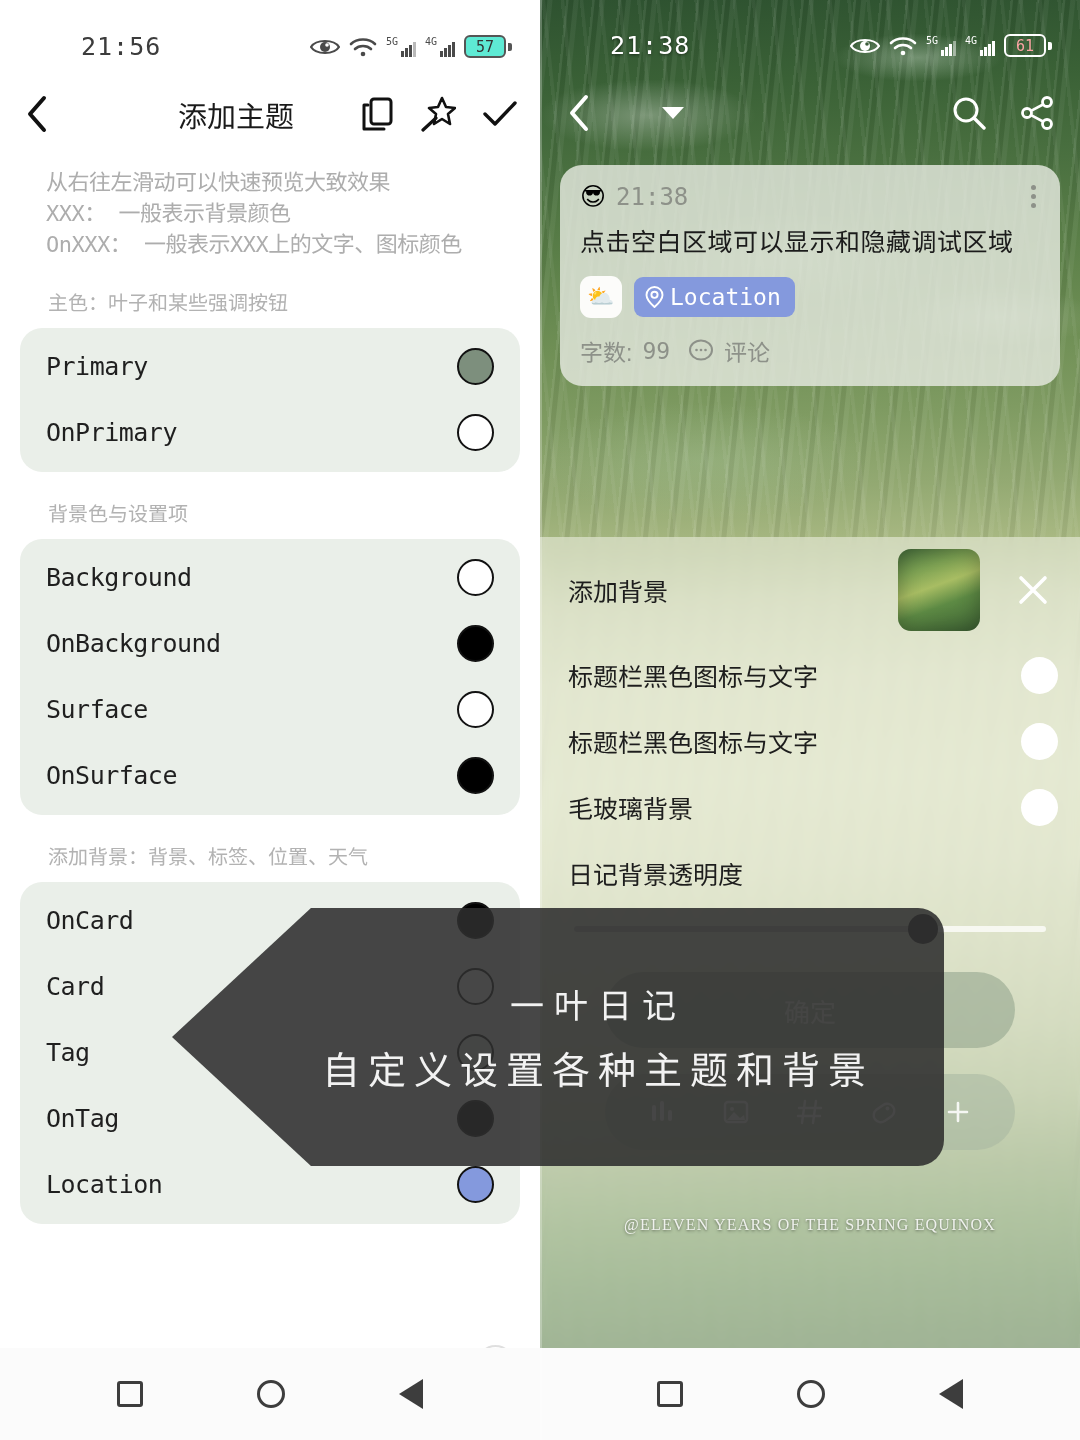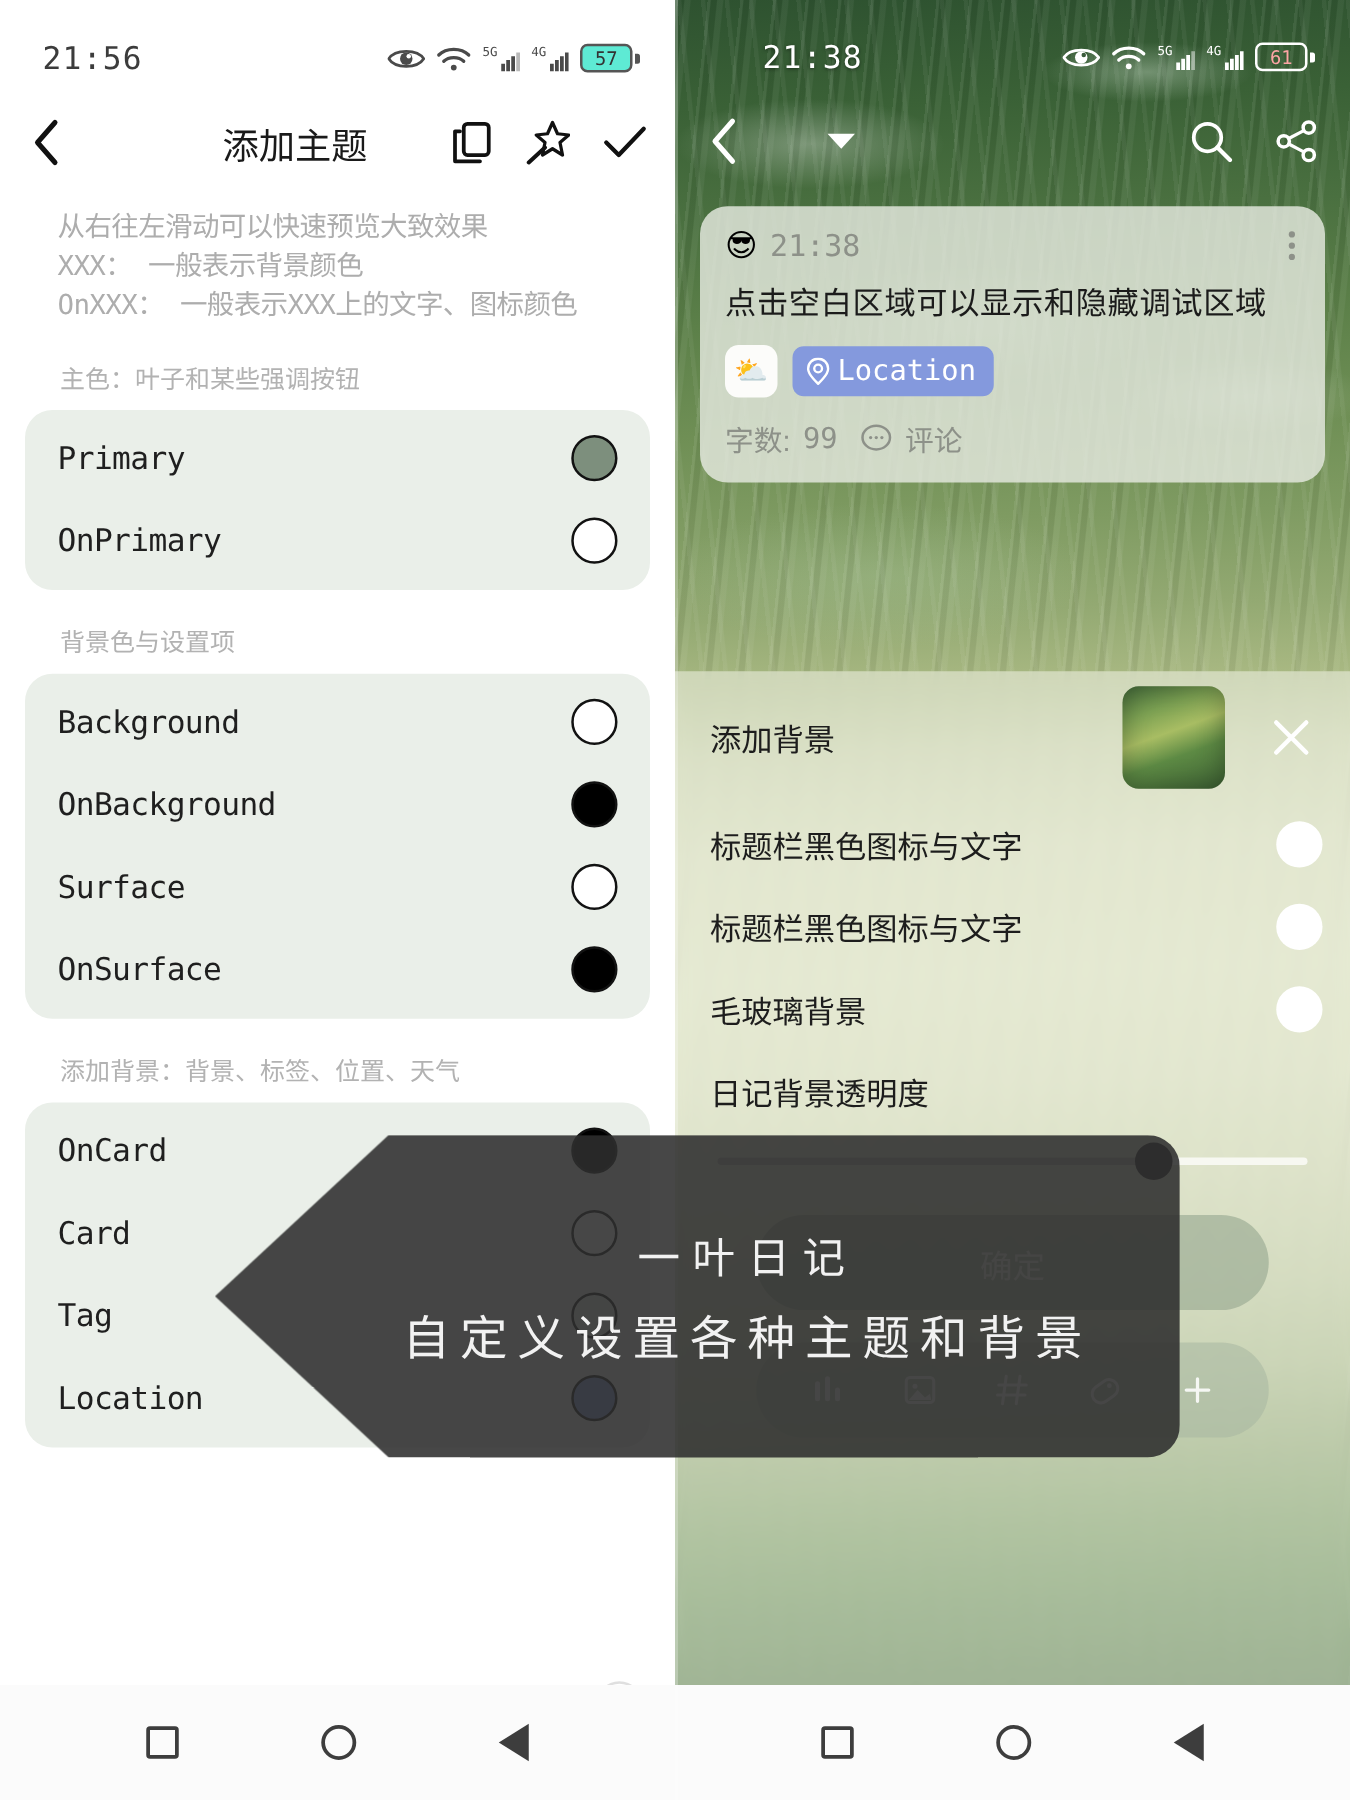--- a/index.html
+++ b/index.html
@@ -33,21 +33,21 @@
     display: flex;
     align-items: center;
     padding: 0 28px 0 0;
     position: relative;
   }
   .status-time {
     font-size: 25px;
     letter-spacing: 1px;
     color: #3c3c3c;
     font-family: "DejaVu Sans Mono", monospace;
-    margin-left: 34px;
+    margin-left: 81px;
     margin-top: 18px;
   }
   .status-icons {
     margin-left: auto;
     display: flex;
     align-items: center;
     gap: 9px;
     margin-top: 18px;
   }
   .st-ic { display: block; }
@@ -490,20 +490,24 @@
         <span class="opt-name">OnCard</span>
         <span class="swatch" style="background:#000000"></span>
       </div>
       <div class="opt-row">
         <span class="opt-name">Card</span>
         <span class="swatch" style="background:#ffffff"></span>
       </div>
       <div class="opt-row">
         <span class="opt-name">Tag</span>
         <span class="swatch" style="background:#e6ebe4"></span>
+      </div>
+      <div class="opt-row">
+        <span class="opt-name">OnTag</span>
+        <span class="swatch" style="background:#000000"></span>
       </div>
       <div class="opt-row">
         <span class="opt-name">Location</span>
         <span class="swatch" style="background:#8499dd"></span>
       </div>
     </div>
 
     <div class="faded-row">
       <span class="opt-name">OnLocation</span>
       <span class="swatch" style="background:#ffffff"></span>
@@ -664,20 +668,21 @@
             <rect x="4" y="9" width="22" height="14" rx="7" fill="none" stroke="currentColor" stroke-width="2.4" transform="rotate(-35 15 16)"></rect>
             <circle cx="18.5" cy="11.5" r="1.9" fill="currentColor"></circle>
           </svg>
           <svg width="30" height="30" viewBox="0 0 30 30">
             <path d="M15 6 L15 24 M6 15 L24 15" stroke="currentColor" stroke-width="2.6" stroke-linecap="round"></path>
           </svg>
         </div>
       </div>
     </div>
 
+    <div class="watermark">@ELEVEN YEARS OF THE SPRING EQUINOX</div>
 
     <div class="r-navbar">
       <div class="nav-sq"></div>
       <div class="nav-ci"></div>
       <div class="nav-tr"></div>
     </div>
   </div>
 
   <div class="divider-line"></div>
 

